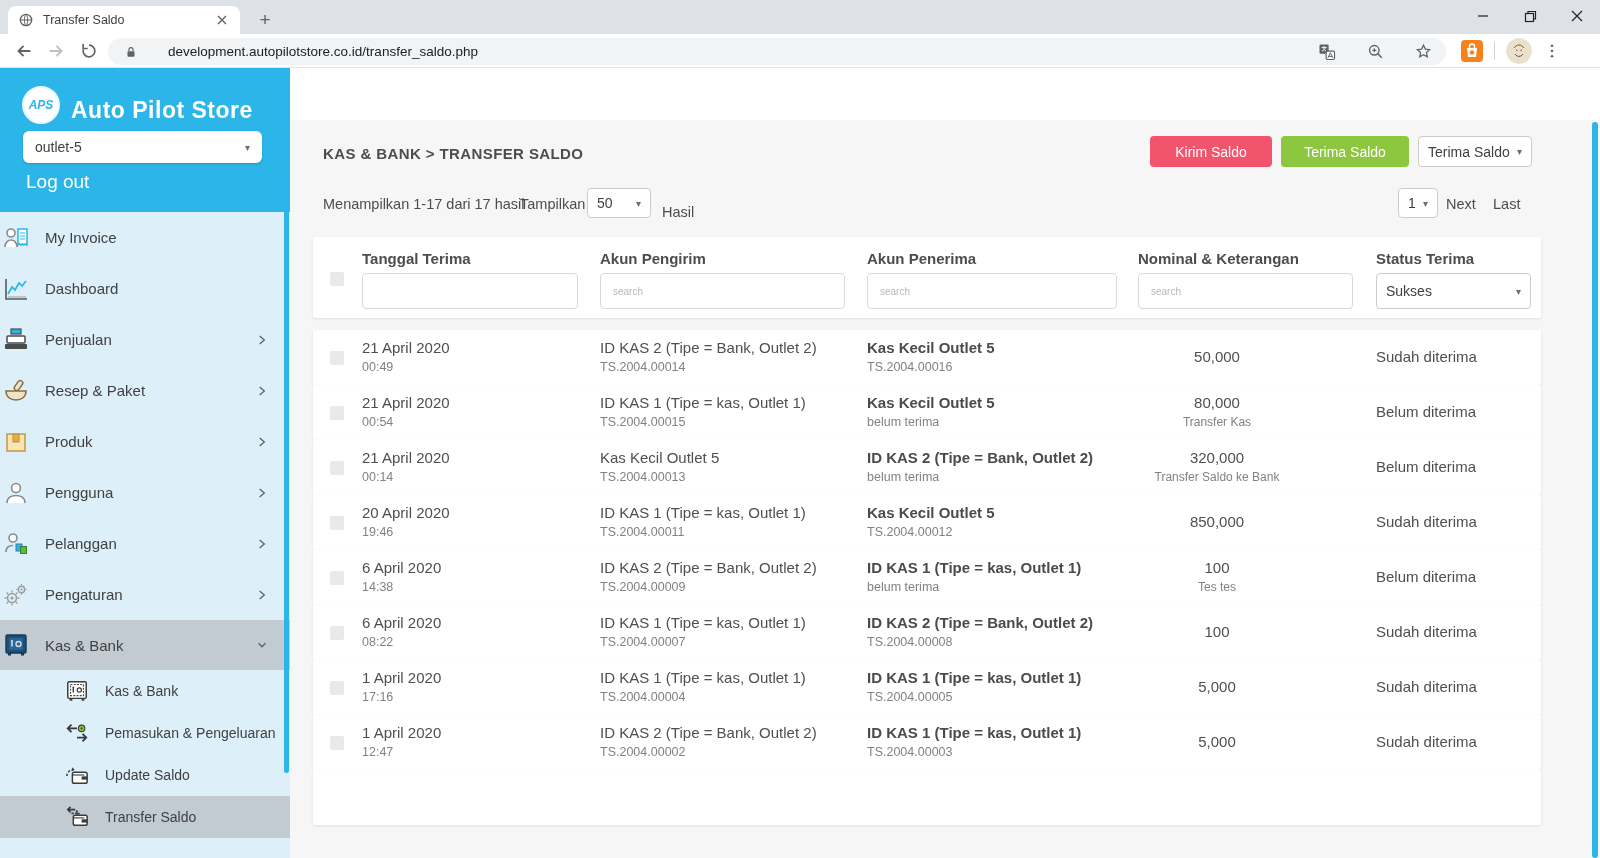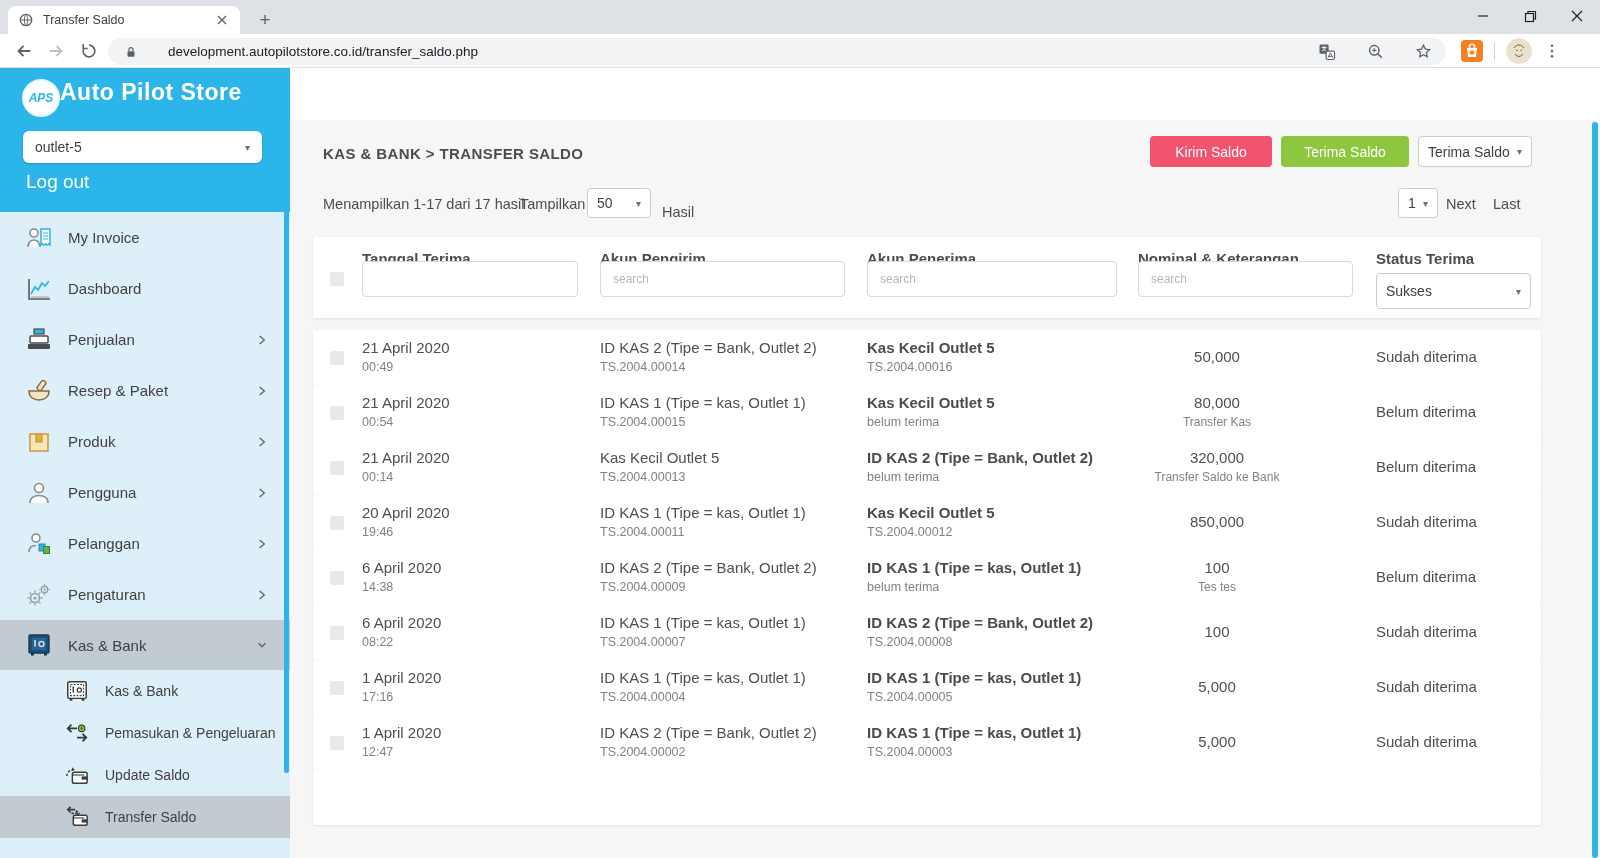--- a/index.html
+++ b/index.html
@@ -24,28 +24,28 @@
 .tool-right{position:absolute;top:5px;width:24px;height:24px}
 .tool-div{position:absolute;left:1494px;top:8px;width:1px;height:18px;background:#D0D3D7}
 .avatar{position:absolute;left:1506px;top:4px;width:26px;height:26px;border-radius:50%;overflow:hidden}
 
 
 .app{position:absolute;left:0;top:68px;width:1600px;height:790px;display:flex}
 
 
 .sidebar{position:relative;width:290px;height:790px;background:#DDEFF8;overflow:hidden;flex:0 0 auto}
 .sb-head{position:absolute;left:0;top:0;width:100%;height:144px;background:#2BB5E9}
-.brand{position:absolute;left:22px;top:11px;display:flex;align-items:flex-start;}
+.brand{position:absolute;left:22px;top:18px;display:flex;align-items:flex-end;gap:11px}
 .brand-circle{width:38px;height:38px;border-radius:50%;background:#fff;border:2px solid #E6F7FF;display:flex;align-items:center;justify-content:center;color:#2BB5E9;font-weight:bold;font-size:12px;font-style:italic}
 .brand-text{color:#fff;font-size:23px;font-weight:bold;letter-spacing:.5px}
 .outlet-select{position:absolute;left:23px;top:63px;width:239px;height:32px;background:#fff;border-radius:6px;display:flex;align-items:center;justify-content:space-between;padding:0 12px;font-size:14px;color:#414042;box-shadow:0 1px 2px rgba(0,0,0,.18)}
 .caret{font-size:10px;color:#6d6e71}
 .logout{position:absolute;left:26px;top:103px;color:#fff;font-size:19px}
 .sb-body{position:absolute;left:0;top:144px;width:100%;height:646px}
-.sb-item{height:51px;display:flex;align-items:center;padding-left:23px;position:relative;font-size:15px;color:#414042;cursor:pointer}
+.sb-item{height:51px;display:flex;align-items:center;position:relative;font-size:15px;color:#414042;cursor:pointer}
 .sb-item .mico{width:32px;height:28px;margin-right:13px}
 .chev{position:absolute;right:20px;width:16px;height:16px}
 .kb-parent{height:50px;background:#C2CBD1}
 .sub-item{height:42px;display:flex;align-items:center;padding-left:62px;font-size:14px;color:#414042;position:relative;cursor:pointer}
 .sub-item .mico{width:30px;height:26px;margin-right:13px}
 .sub-item.selected{background:#C2CBD1}
 .sb-scroll{position:absolute;right:1px;top:140px;width:5px;height:565px;background:#2BB5E9;border-radius:3px}
 
 
 .main{position:relative;flex:1;background:#F6F6F6;overflow:hidden}
@@ -61,21 +61,21 @@
 .lbl-tampilkan{left:230px;top:128px}
 .pagesize{position:absolute;left:297px;top:120px;width:64px;height:30px}
 .lbl-hasil{left:372px;top:136px}
 .page-select{position:absolute;left:1108px;top:120px;width:40px;height:30px}
 .lbl-next{left:1156px;top:128px;cursor:pointer}
 .lbl-last{left:1203px;top:128px;cursor:pointer}
 
 .filter-card{position:absolute;left:23px;top:169px;width:1228px;height:81px;background:#fff;border-radius:2px;box-shadow:0 1px 3px rgba(0,0,0,.09)}
 .col-head{position:absolute;top:13px;font-size:15px;font-weight:bold;color:#4D4D4F}
 .ch0{left:49px}.ch1{left:287px}.ch2{left:554px}.ch3{left:825px}.ch4{left:1063px}
-.filter-input{position:absolute;top:24px;height:36px;border:1px solid #D9D9D9;border-radius:4px;background:#fff;font-size:12px;color:#414042;padding:0 12px;outline:none;font-family:"Liberation Sans",sans-serif}
+.filter-input{position:absolute;top:36px;height:36px;border:1px solid #D9D9D9;border-radius:4px;background:#fff;font-size:10px;color:#414042;padding:0 12px;outline:none;font-family:"Liberation Sans",sans-serif}
 .filter-input::placeholder{color:#B5B7B9}
 .fi0{left:49px;width:216px}.fi1{left:287px;width:245px}.fi2{left:554px;width:250px}.fi3{left:825px;width:215px}
 .status-select{position:absolute;left:1063px;top:36px;width:155px;height:36px}
 .checksq{position:absolute;width:14px;height:14px;background:#E9E9E9;border-radius:2px;cursor:pointer}
 .filter-check{left:17px;top:35px}
 
 .rows{position:absolute;left:23px;top:262px;width:1228px}
 .row-card{position:relative;height:55px;background:#fff;border-radius:2px;box-shadow:0 1px 3px rgba(0,0,0,.09)}
 .row-check{left:17px;top:21px}
 .cell{position:absolute;top:0;height:55px}

